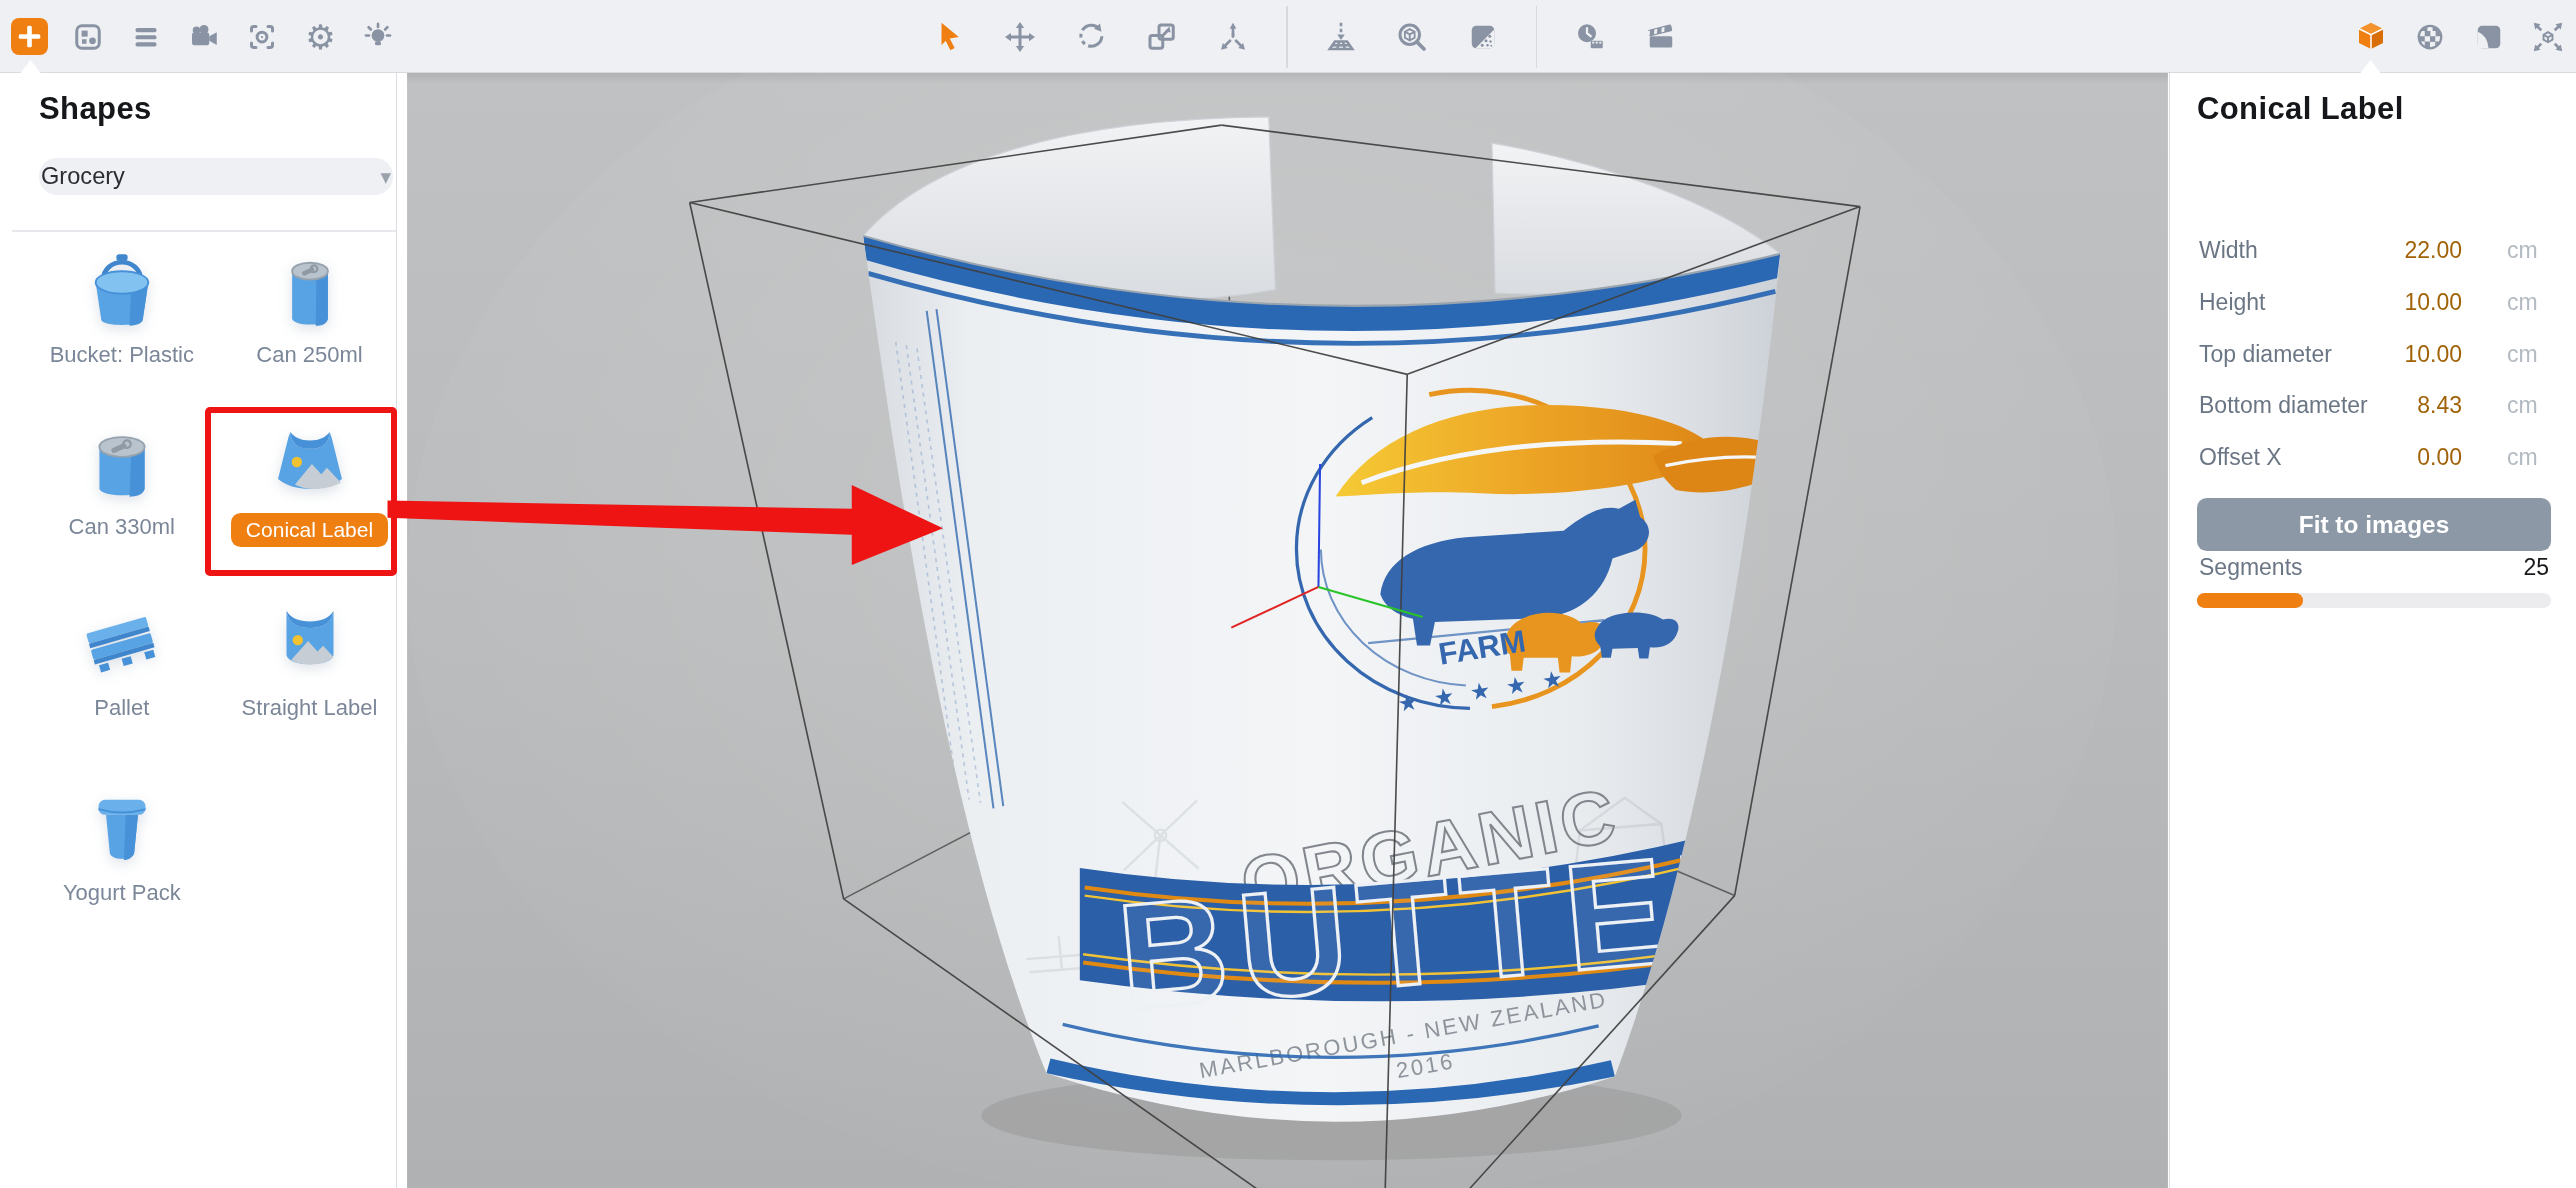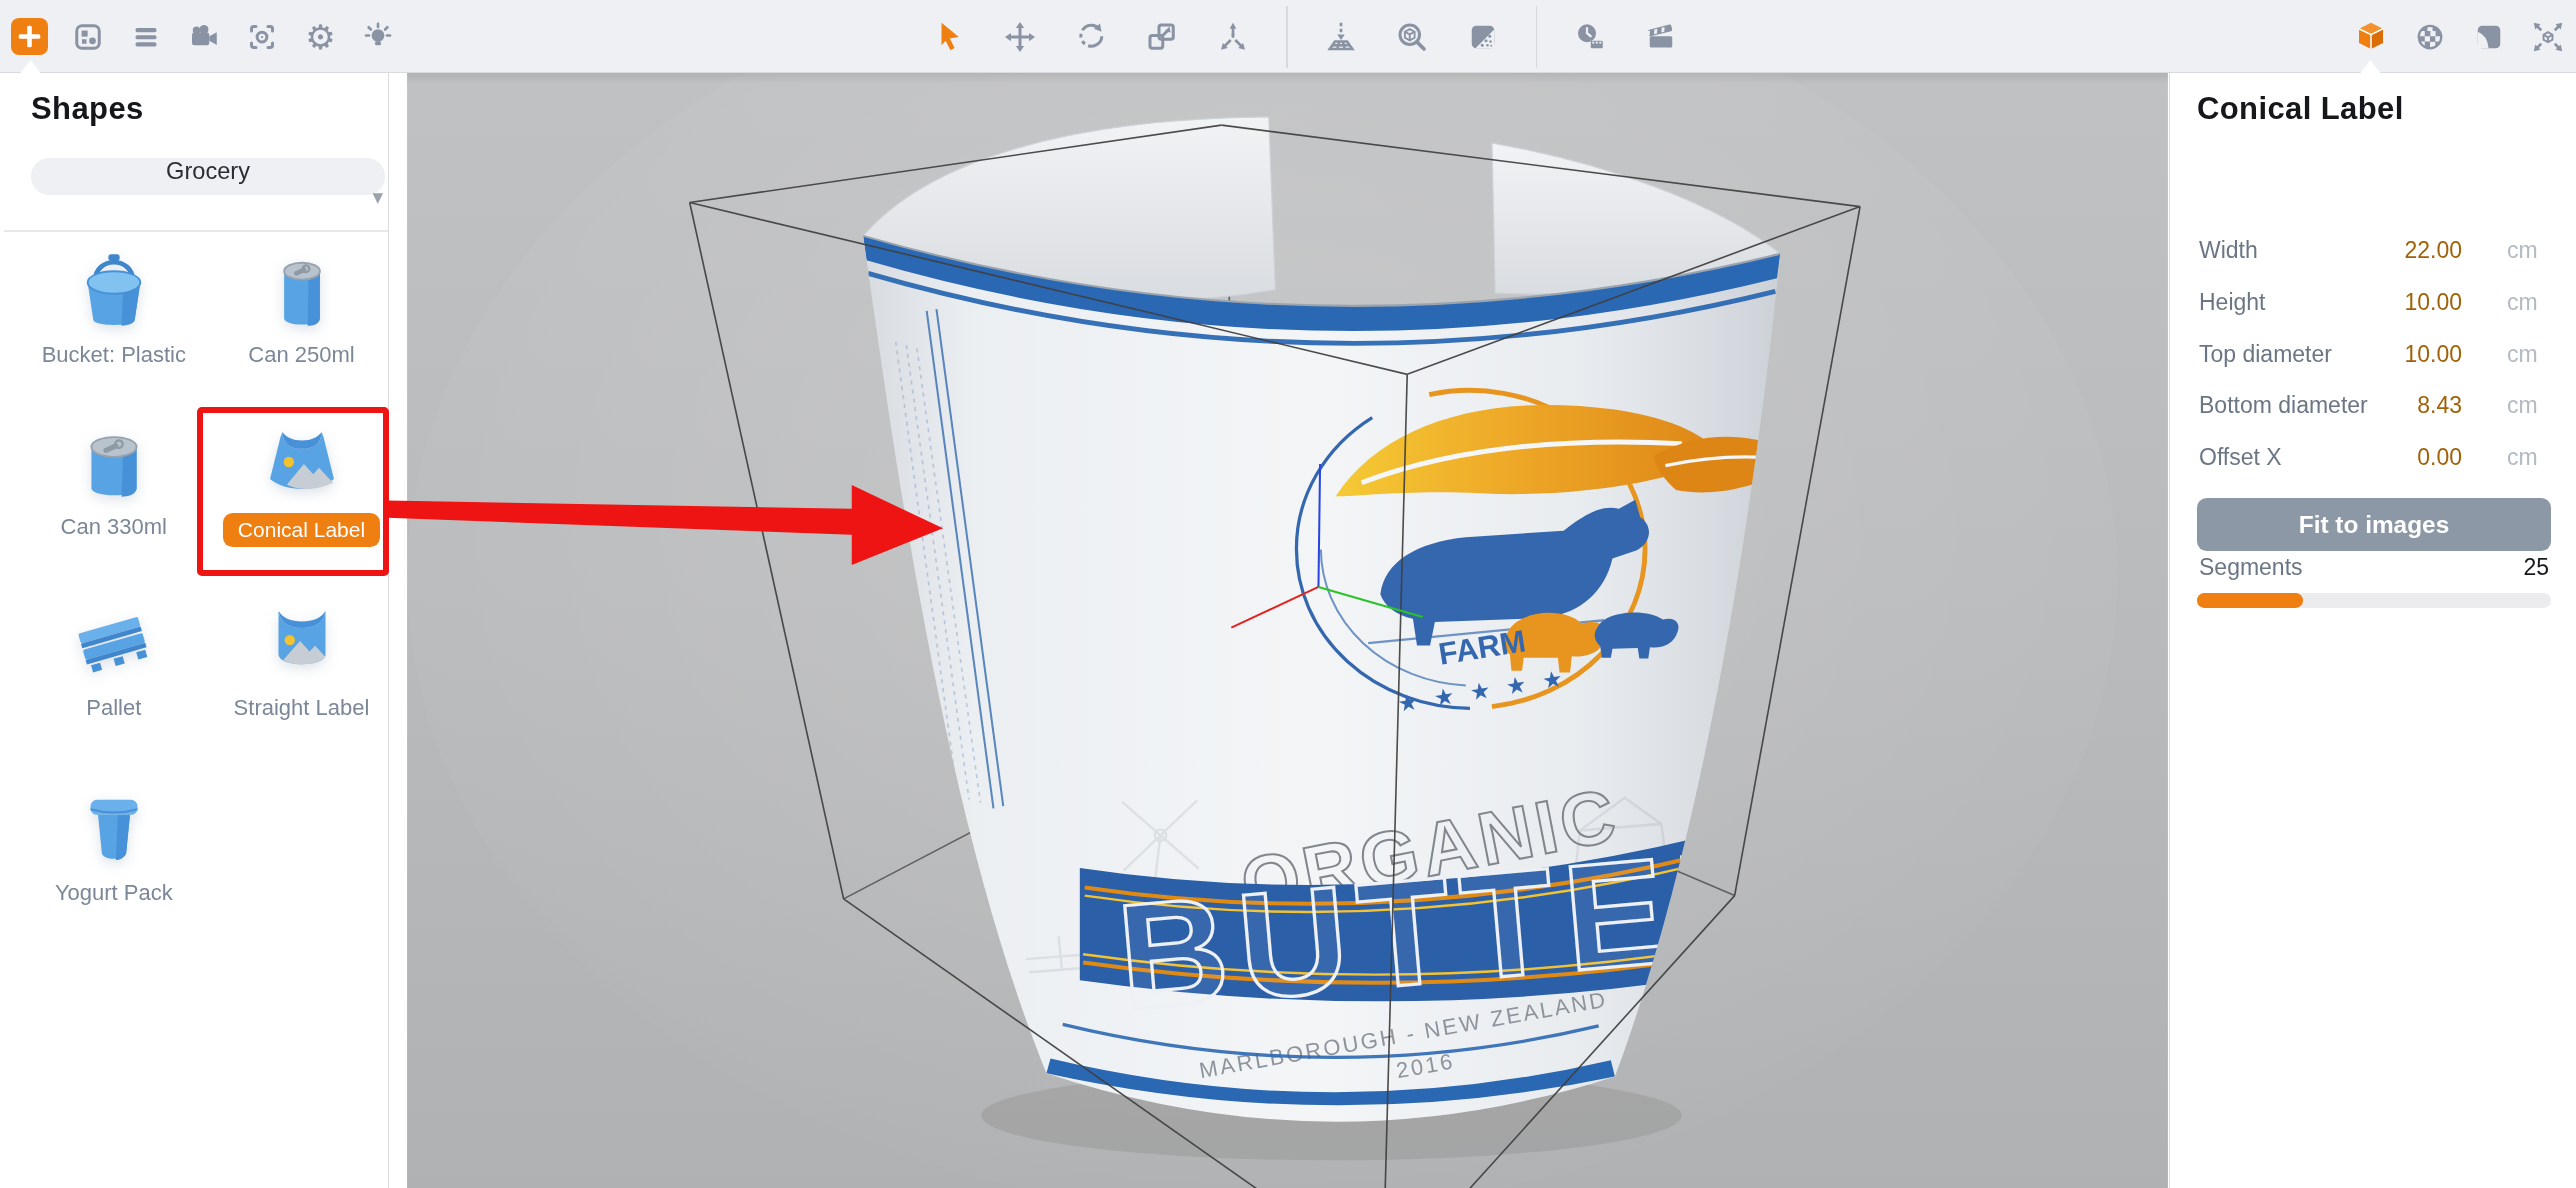--- a/index.html
+++ b/index.html
@@ -19,29 +19,29 @@
     display:flex; align-items:center; justify-content:center; }
   .tsep { width:1.6px; height:62px; background:#d6d9dd; }
   .gearglyph { font-size:34px; color:#8a93a3; line-height:36px; }
   .notch { position:absolute; top:60px; width:23px; height:14.7px; background:#ffffff;
     clip-path:polygon(50% 0, 0 100%, 100% 100%); filter:drop-shadow(0 -0.8px 0.8px rgba(0,0,0,.12)); }
   .notch-left { left:19px; }
   .notch-right { left:2359px; }
 
   
   .panel { position:absolute; top:73px; bottom:0; background:#ffffff; z-index:2; }
-  .left-panel { left:4px; width:385px; border-right:1.6px solid #dadde1; }
+  .left-panel { left:12px; width:385px; border-right:1.6px solid #dadde1; }
   .right-panel { left:2169px; width:407px; border-left:1.6px solid #dadde1; }
 
   .panel-title { position:absolute; left:27px; top:18px; font-size:31px; font-weight:bold;
     color:#15171b; letter-spacing:0.4px; }
 
   .dropdown { position:absolute; left:27px; top:85px; width:354px; height:37px;
     background:#eef0f3; border-radius:18px; display:flex; align-items:center;
-    padding:0 2px; font-size:23.6px; color:#2a2e34;flex-direction:column; }
+    padding:0 2px; font-size:23.6px; color:#2a2e34; }
   .dropdown .caret { margin-left:auto; color:#9aa2ac; font-size:21px; }
   .lp-divider { position:absolute; left:0; top:157px; width:100%; height:1.6px; background:#e6e8eb; }
 
   .shape-item { position:absolute; width:187px; display:flex; flex-direction:column;
     align-items:center; }
   .shape-item svg { width:94px; height:94px; filter:drop-shadow(0 4.9px 6.5px rgba(60,90,130,.18)); }
   .shape-label { margin-top:4.9px; font-size:22px; color:#7b8798; text-align:center; }
   .shape-label-selected { margin-top:4.1px; background:#ef7f11; color:#ffffff; font-size:21px;
     padding:4.9px 14.7px; border-radius:9.8px; }
 

